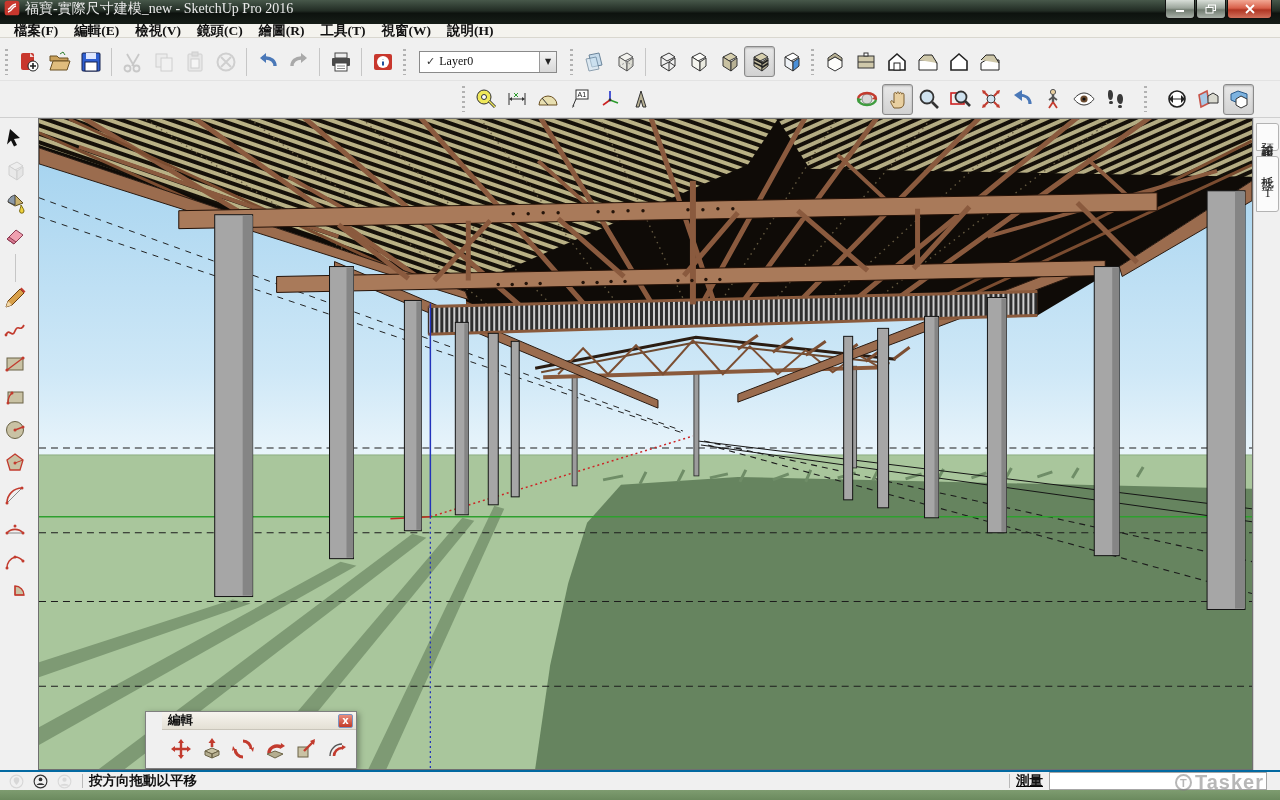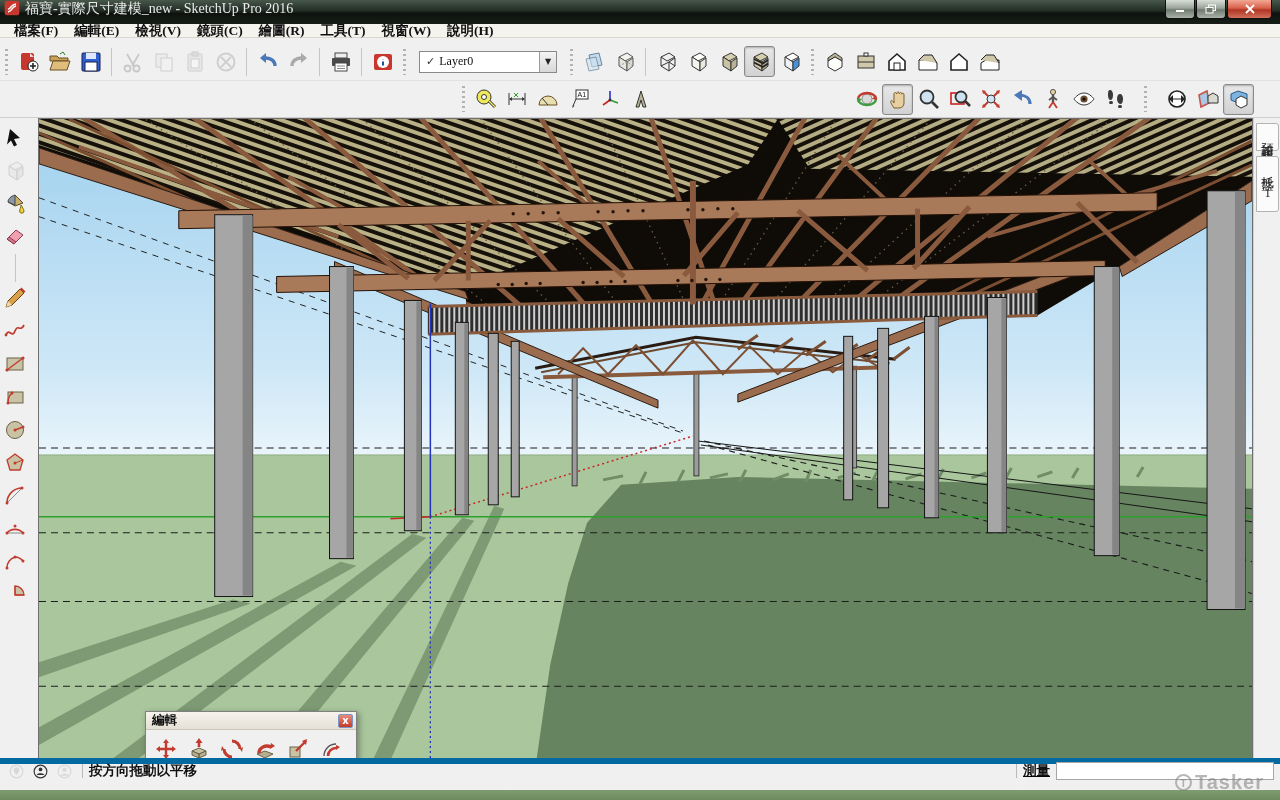--- a/index.html
+++ b/index.html
@@ -63,39 +63,39 @@
 
   
   .tabstrip { position:absolute; right:0; top:118px; width:27px; bottom:30px; background:#f0f0f0;
     border-left:1px solid #d0d0d0; display:flex; flex-direction:column; align-items:center; padding-top:5px; }
   .vtab { writing-mode:vertical-rl; text-orientation:upright; background:#fbfbfb;
     border:1px solid #b3b3b3; border-radius:0 3px 3px 0; font-size:12.5px; color:#222;
     padding:9px 2px; margin-bottom:5px; letter-spacing:2px; white-space:nowrap; }
 
   
   .edit-float { position:absolute; left:145px; top:711px; width:212px; height:58px;
-    background:#f0f0f0; border:1px solid #7f7f7f; box-shadow:2px 2px 6px rgba(0,0,0,.35); }
+    background:#f0f0f0; border:1px solid #7f7f7f; box-shadow:2px 2px 6px rgba(0,0,0,.35);padding-left:16px; }
   .edit-title { height:18px; background:linear-gradient(180deg,#f7f4ee,#e4e0d5);
     border-bottom:1px solid #c9c5ba; display:flex; align-items:center; padding:0 3px 0 6px; }
   .edit-title .t { font-size:12.5px; font-weight:bold; color:#111; }
   .edit-close { margin-left:auto; width:15px; height:14px; border:1px solid #7a95c2;
     background:linear-gradient(180deg,#e98d7d,#c23a28); color:#fff; font-size:10px; line-height:11px;
     display:flex; align-items:center; justify-content:center; border-radius:2px;
     font-family:"DejaVu Sans",sans-serif; font-weight:bold; }
   .edit-body { display:flex; align-items:center; padding:2px 3px; }
   .edit-body .tbtn { width:33px; height:34px; }
 
   
-  .statusbar { position:absolute; left:0; right:0; bottom:22px; height:20px; background:#f0f0f0;
-    border-top:6px solid #0369a1; display:flex; align-items:center; }
+  .statusbar { position:absolute; left:0; right:0; bottom:10px; height:20px; background:#f0f0f0;
+    border-top:2px solid #0369a1; display:flex; align-items:center; }
   .statusbar .tbtn { width:24px; height:19px; }
   .statusbar .tbtn .icon, .statusbar .tbtn .icon svg { width:17px; height:17px; }
   .sdiv { width:1px; height:14px; background:#b9b9b9; margin:0 6px; }
   .status-hint { font-size:13.5px; font-weight:bold; color:#111; }
-  .measure-wrap { margin-left:auto; display:flex; align-items:center; padding-right:6px;text-decoration:underline; }
+  .measure-wrap { margin-left:auto; display:flex; align-items:center; padding-right:13px;text-decoration:underline; }
   .measure-label { font-size:13.5px; font-weight:bold; color:#111; margin-right:6px; }
   .measure-input { width:218px; height:18px; border:1px solid #a6a6a6; background:#fff;
     font-size:12px; padding:0 4px; font-family:"Liberation Sans",sans-serif; }
 
   .bottom-strip { position:absolute; left:0; right:0; bottom:0; height:10px;
     background:linear-gradient(180deg,#7e9c70,#6b8a5e); }
 
   .watermark { position:absolute; right:16px; bottom:6px; display:flex; align-items:center;
     gap:3px; color:#7e7e7e; opacity:.55; font-family:"Liberation Sans",sans-serif;
     font-weight:bold; pointer-events:none; }

